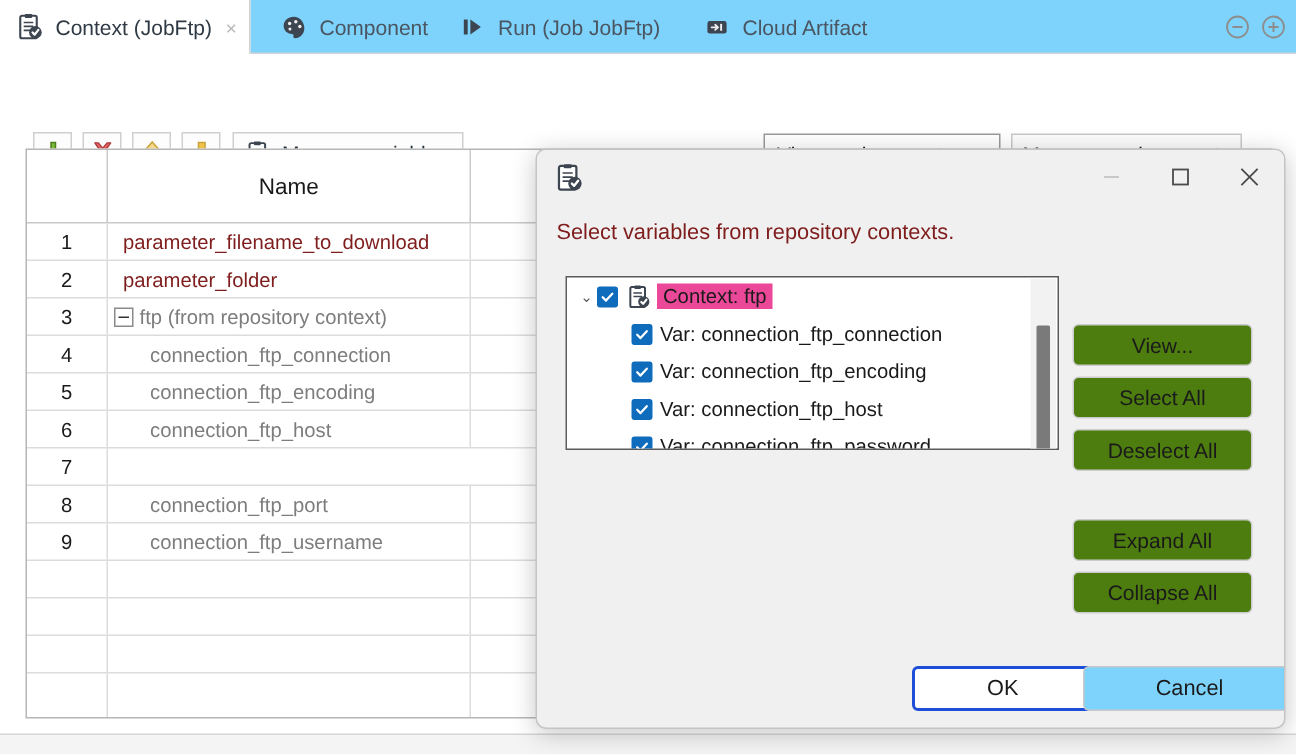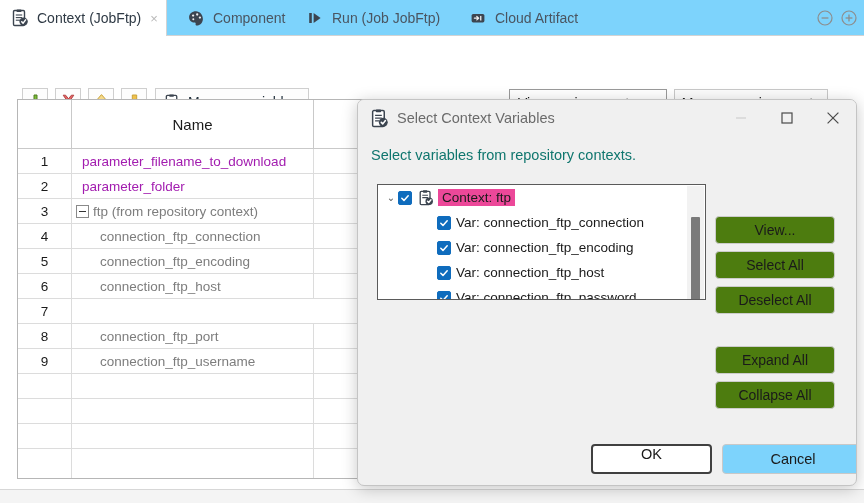--- a/index.html
+++ b/index.html
@@ -106,21 +106,21 @@
   .td-name{
     width:242px;border-right:1px solid #dcdcdc;box-sizing:border-box;
     display:flex;align-items:center;
     padding-left:8px;font-size:13.5px;white-space:nowrap;overflow:hidden;
   }
   .td-type{
     flex:1;box-sizing:border-box;
     display:flex;align-items:center;justify-content:flex-end;
     padding-right:4px;font-size:13.5px;white-space:nowrap;overflow:hidden;
   }
-  .lvl-0{color:#a21caf;padding-left:10px;}
+  .lvl-0{color:#7f1d1d;padding-left:10px;}
   .lvl-0g{color:#7d7d7d;padding-left:4px;}
   .lvl-1{color:#7d7d7d;padding-left:28px;}
   .expander{
     width:11px;height:11px;border:1px solid #8a8a8a;background:#fff;
     display:inline-flex;align-items:center;justify-content:center;
     margin-right:4px;flex:0 0 auto;position:relative;
   }
   .expander:after{
     content:"";position:absolute;left:2px;right:2px;height:1px;background:#333;
   }
@@ -150,33 +150,33 @@
     position:absolute;left:0;top:0;width:498px;height:36px;
     background:#f0f0f0;
     display:flex;align-items:center;
     box-sizing:border-box;
   }
   #dlg-title .dicon{width:20px;height:20px;margin:0 8px 0 11px;display:inline-flex;align-items:center;justify-content:center;}
   #dlg-title .dtext{font-size:14.5px;color:#6b6b6b;}
   .dlgbtns{position:absolute;right:0;top:0;height:36px;display:flex;align-items:center;}
   .dlgbtn{width:46px;height:36px;display:flex;align-items:center;justify-content:center;}
   #dlg-desc{
-    position:absolute;left:13px;top:47px;font-size:14.5px;color:#0f766e;
+    position:absolute;left:13px;top:47px;font-size:14.5px;color:#7f1d1d;
   }
   #tree-panel{
     position:absolute;left:19px;top:84px;width:329px;height:116px;
     background:#ffffff;border:1px solid #5a5a5a;box-sizing:border-box;
     overflow:hidden;
   }
   #tree-inner{position:absolute;left:0;top:0;width:310px;height:100%;}
   .tnode{
     display:flex;align-items:center;height:25px;padding-left:6px;box-sizing:border-box;
     font-size:13.5px;color:#1a1a1a;white-space:nowrap;
   }
-  .tnode.child{padding-left:59px;}
+  .tnode.child{padding-left:43px;}
   .chev{
     width:14px;flex:0 0 auto;display:inline-flex;align-items:center;justify-content:center;
     color:#5a5a5a;font-size:10px;
   }
   .cbox{
     width:14px;height:14px;box-sizing:border-box;flex:0 0 auto;margin-right:5px;
     border-radius:2px;display:inline-flex;align-items:center;justify-content:center;
   }
   .cbox.on{background:#0f6cbd;border:1px solid #0f6cbd;}
   .nicon{width:17px;height:17px;flex:0 0 auto;margin-right:4px;display:inline-flex;align-items:center;justify-content:center;}
@@ -188,23 +188,23 @@
   #tree-scroll-thumb{
     position:absolute;right:4px;top:31px;width:9px;height:123px;background:#7a7a7a;border-radius:1px;
   }
   .sidebtn{
     position:absolute;left:357px;width:120px;height:28px;
     background:#4d7c0f;border:1px solid #cccccc;border-radius:4px;box-sizing:border-box;
     display:flex;align-items:center;justify-content:center;
     font-size:14px;color:#1a1a1a;
   }
   #footer-ok{
-    position:absolute;left:233px;top:344px;width:121px;height:30px;
-    background:#ffffff;border:2px solid #404040;border-radius:4px;box-sizing:border-box;
-    display:flex;justify-content:center;font-size:14.5px;color:#1a1a1a;
+    position:absolute;left:250px;top:344px;width:121px;height:30px;
+    background:#ffffff;border:2px solid #1d4ed8;border-radius:4px;box-sizing:border-box;
+    display:flex;align-items:center;justify-content:center;font-size:14.5px;color:#1a1a1a;
   }
   #footer-cancel{
     position:absolute;left:364px;top:344px;width:142px;height:30px;
     background:#7dd3fc;border:1px solid #c8c8c8;border-radius:4px;box-sizing:border-box;
     display:flex;align-items:center;justify-content:center;font-size:14.5px;color:#1a1a1a;
   }
 </style>
 </head>
 <body>
 
@@ -426,21 +426,20 @@
       <svg width="19" height="19" viewBox="0 0 18 18">
         <rect x="2.5" y="1.5" width="11" height="15" rx="1.2" fill="#fff" stroke="#3c4550" stroke-width="1.4"></rect>
         <rect x="5.5" y="0.4" width="5" height="2.6" rx="0.8" fill="#3c4550"></rect>
         <line x1="4.8" y1="6" x2="11.2" y2="6" stroke="#3c4550" stroke-width="1.1"></line>
         <line x1="4.8" y1="8.6" x2="11.2" y2="8.6" stroke="#3c4550" stroke-width="1.1"></line>
         <line x1="4.8" y1="11.2" x2="9" y2="11.2" stroke="#3c4550" stroke-width="1.1"></line>
         <circle cx="12.6" cy="12.6" r="4.2" fill="#3c4550"></circle>
         <path d="M10.7 12.7 L12.1 14.1 L14.6 10.9" stroke="#fff" stroke-width="1.5" fill="none" stroke-linecap="round" stroke-linejoin="round"></path>
       </svg>
     </span>
-    <span class="dtext">Select Context Variables</span>
 
     <div class="dlgbtns">
       <span class="dlgbtn">
         <svg width="12" height="12" viewBox="0 0 12 12">
             <line x1="1" y1="6" x2="11" y2="6" stroke="#c8c8c8" stroke-width="1.2"></line>
           </svg>
       </span>
       <span class="dlgbtn">
         <svg width="12" height="12" viewBox="0 0 12 12">
             <rect x="1" y="1" width="10" height="10" fill="none" stroke="#4a4a4a" stroke-width="1.2"></rect>

